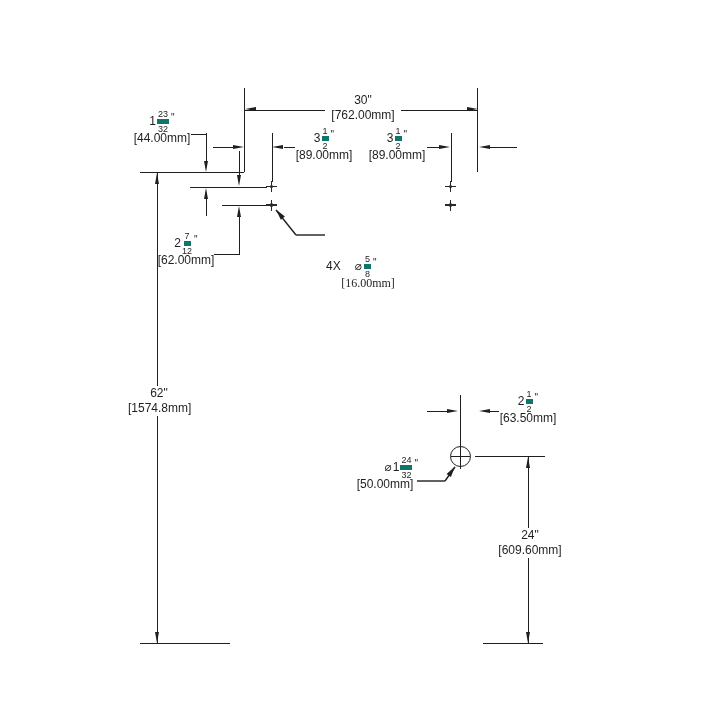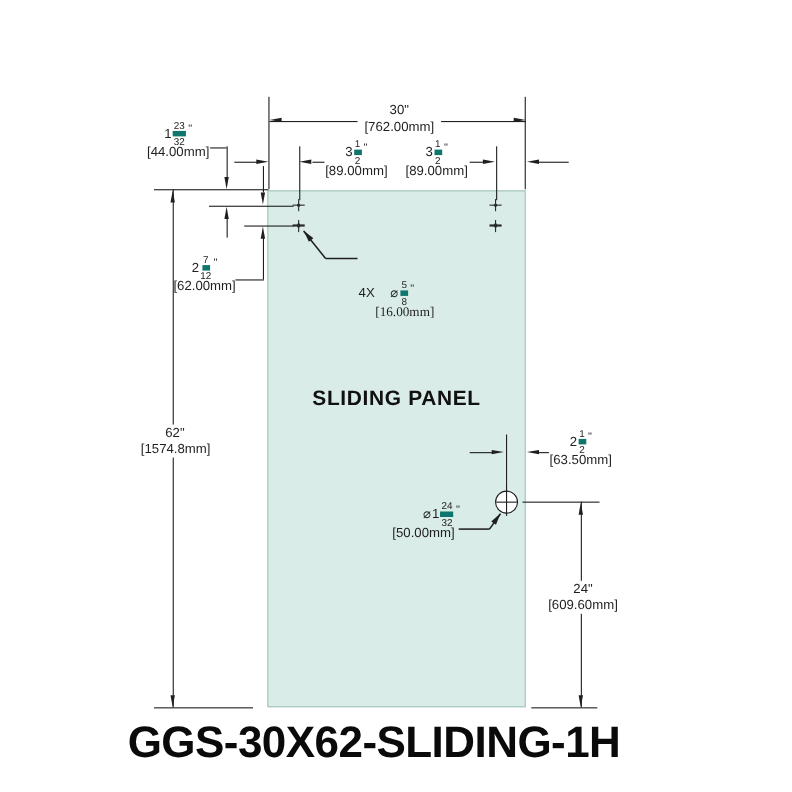--- a/index.html
+++ b/index.html
@@ -34,23 +34,20 @@
              border-radius:50%;background:#fff;box-sizing:border-box;}
   .leader{position:absolute;overflow:visible;}
   .title{position:absolute;left:0;top:653px;width:680px;text-align:center;font-size:40px;
          font-weight:bold;letter-spacing:-0.5px;color:#0a0a0a;line-height:44px;}
 </style>
 </head>
 <body>
 
 <div class="canvas">
 
-  <div class="panel">
-    <div class="panel-label">SLIDING PANEL</div>
-  </div>
 
   <div class="hl" style="left:140px;top:172px;width:104px;"></div>
   <div class="vl" style="left:244px;top:88px;height:84px;"></div>
   <div class="vl" style="left:477px;top:88px;height:84px;"></div>
   <div class="vl" style="left:271.5px;top:133px;height:49px;"></div>
   <div class="vl" style="left:450.5px;top:133px;height:49px;"></div>
   <div class="hl" style="left:190px;top:186.5px;width:77px;"></div>
   <div class="hl" style="left:222px;top:205px;width:45px;"></div>
   <div class="hl" style="left:140px;top:642.5px;width:90px;"></div>
   <div class="hl" style="left:483px;top:642.5px;width:60px;"></div>
@@ -227,15 +224,14 @@
         <span class="unit">"</span>
     </div>
     <div>[50.00mm]</div>
   </div>
 
   <div class="dimtxt masked" style="left:496px;top:528px;width:64px;">
     <div>24"</div>
     <div>[609.60mm]</div>
   </div>
 
-  <div class="title">GGS-30X62-SLIDING-1H</div>
 
 </div>
 
 </body></html>

